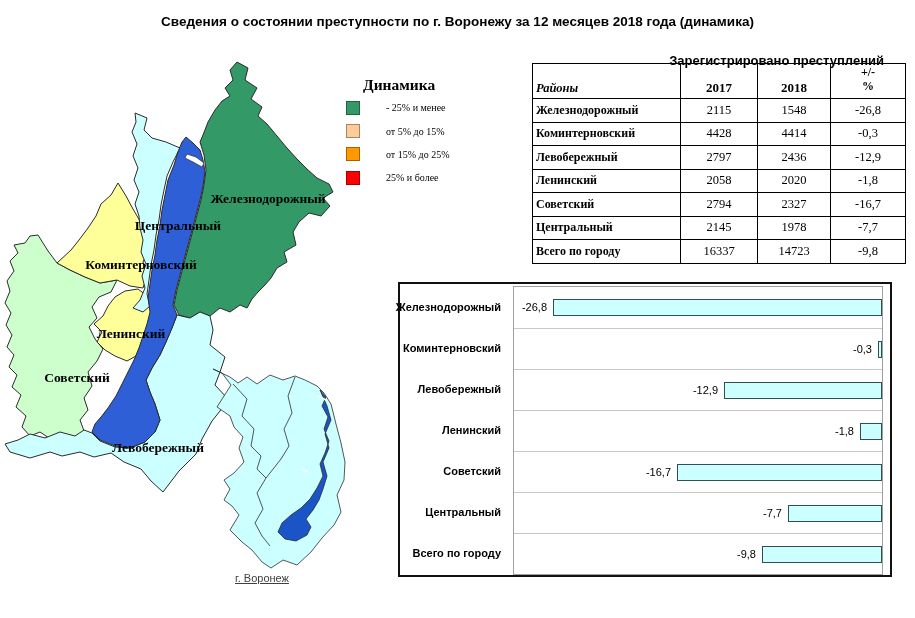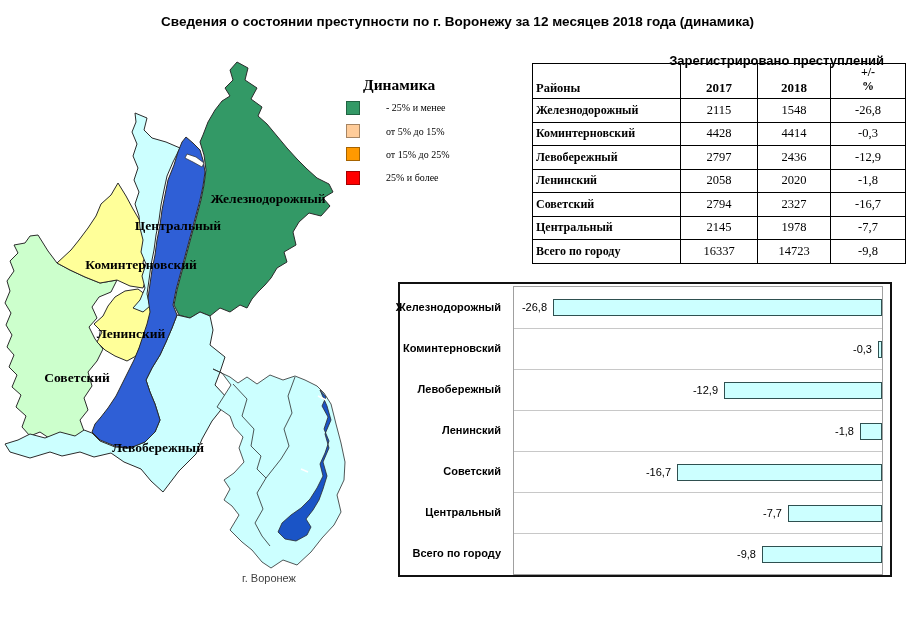--- a/index.html
+++ b/index.html
@@ -20,21 +20,21 @@
   .legend-label { margin-left:26px; font-size:10px; white-space:nowrap; }
 
   .map-label { position:absolute; transform:translate(-50%,-50%); white-space:nowrap;
                font-family:"Liberation Serif", serif; font-weight:bold; font-size:13.5px; }
   .city-label { position:absolute; transform:translate(-50%,-50%); font-size:11px; color:#3f3f3f; }
 
   .stats-table { position:absolute; left:532px; top:63px; border-collapse:collapse;
                  table-layout:fixed; font-family:"Liberation Serif", serif; }
   .stats-table th, .stats-table td { border:1px solid #000; padding:0; overflow:hidden; }
   .stats-table thead th { height:32px; vertical-align:bottom; font-size:13px; padding-bottom:2px; }
-  .h-district { text-align:left; padding-left:3px !important; font-size:12.5px !important; }
+  .h-district { text-align:left; padding-left:3px !important; font-size:12.5px !important;font-style:italic; }
   .h-delta { vertical-align:middle !important; text-align:center; font-size:12px !important; line-height:1.15; }
   .c-name { font-weight:bold; font-size:12px; padding-left:3px !important; height:22.5px; }
   .c-num { text-align:center; font-size:12.5px; }
 
   .chart { position:absolute; left:398px; top:282px; width:494px; height:295px;
            border:2px solid #111; box-sizing:border-box; background:#fff; }
   .cats { position:absolute; left:0; top:2px; width:107px; height:287px; }
   .cat-label { height:41px; display:flex; align-items:center; justify-content:flex-end;
                padding-right:6px; font-weight:bold; font-size:11px; white-space:nowrap; }
   .plot { position:absolute; left:113px; top:2px; width:368px; height:287px;
@@ -91,21 +91,21 @@
       <span class="legend-label">25% и более</span>
     </div>
   </div>
 
   <div class="map-label" style="left:268px; top:199px;">Железнодорожный</div>
   <div class="map-label" style="left:178px; top:226px;">Центральный</div>
   <div class="map-label" style="left:141px; top:265px;">Коминтерновский</div>
   <div class="map-label" style="left:131px; top:334px;">Ленинский</div>
   <div class="map-label" style="left:77px;  top:378px;">Советский</div>
   <div class="map-label" style="left:158px; top:448px;">Левобережный</div>
-  <div class="city-label" style="left:269px; top:578px;">г. Воронеж</div>
+  <div class="city-label" style="left:262px; top:578px;text-decoration:underline;">г. Воронеж</div>
 
   <table class="stats-table">
     <colgroup>
         <col style="width:148px">
         <col style="width:77px">
         <col style="width:73px">
         <col style="width:75px">
       </colgroup>
     <thead>
       <tr>

